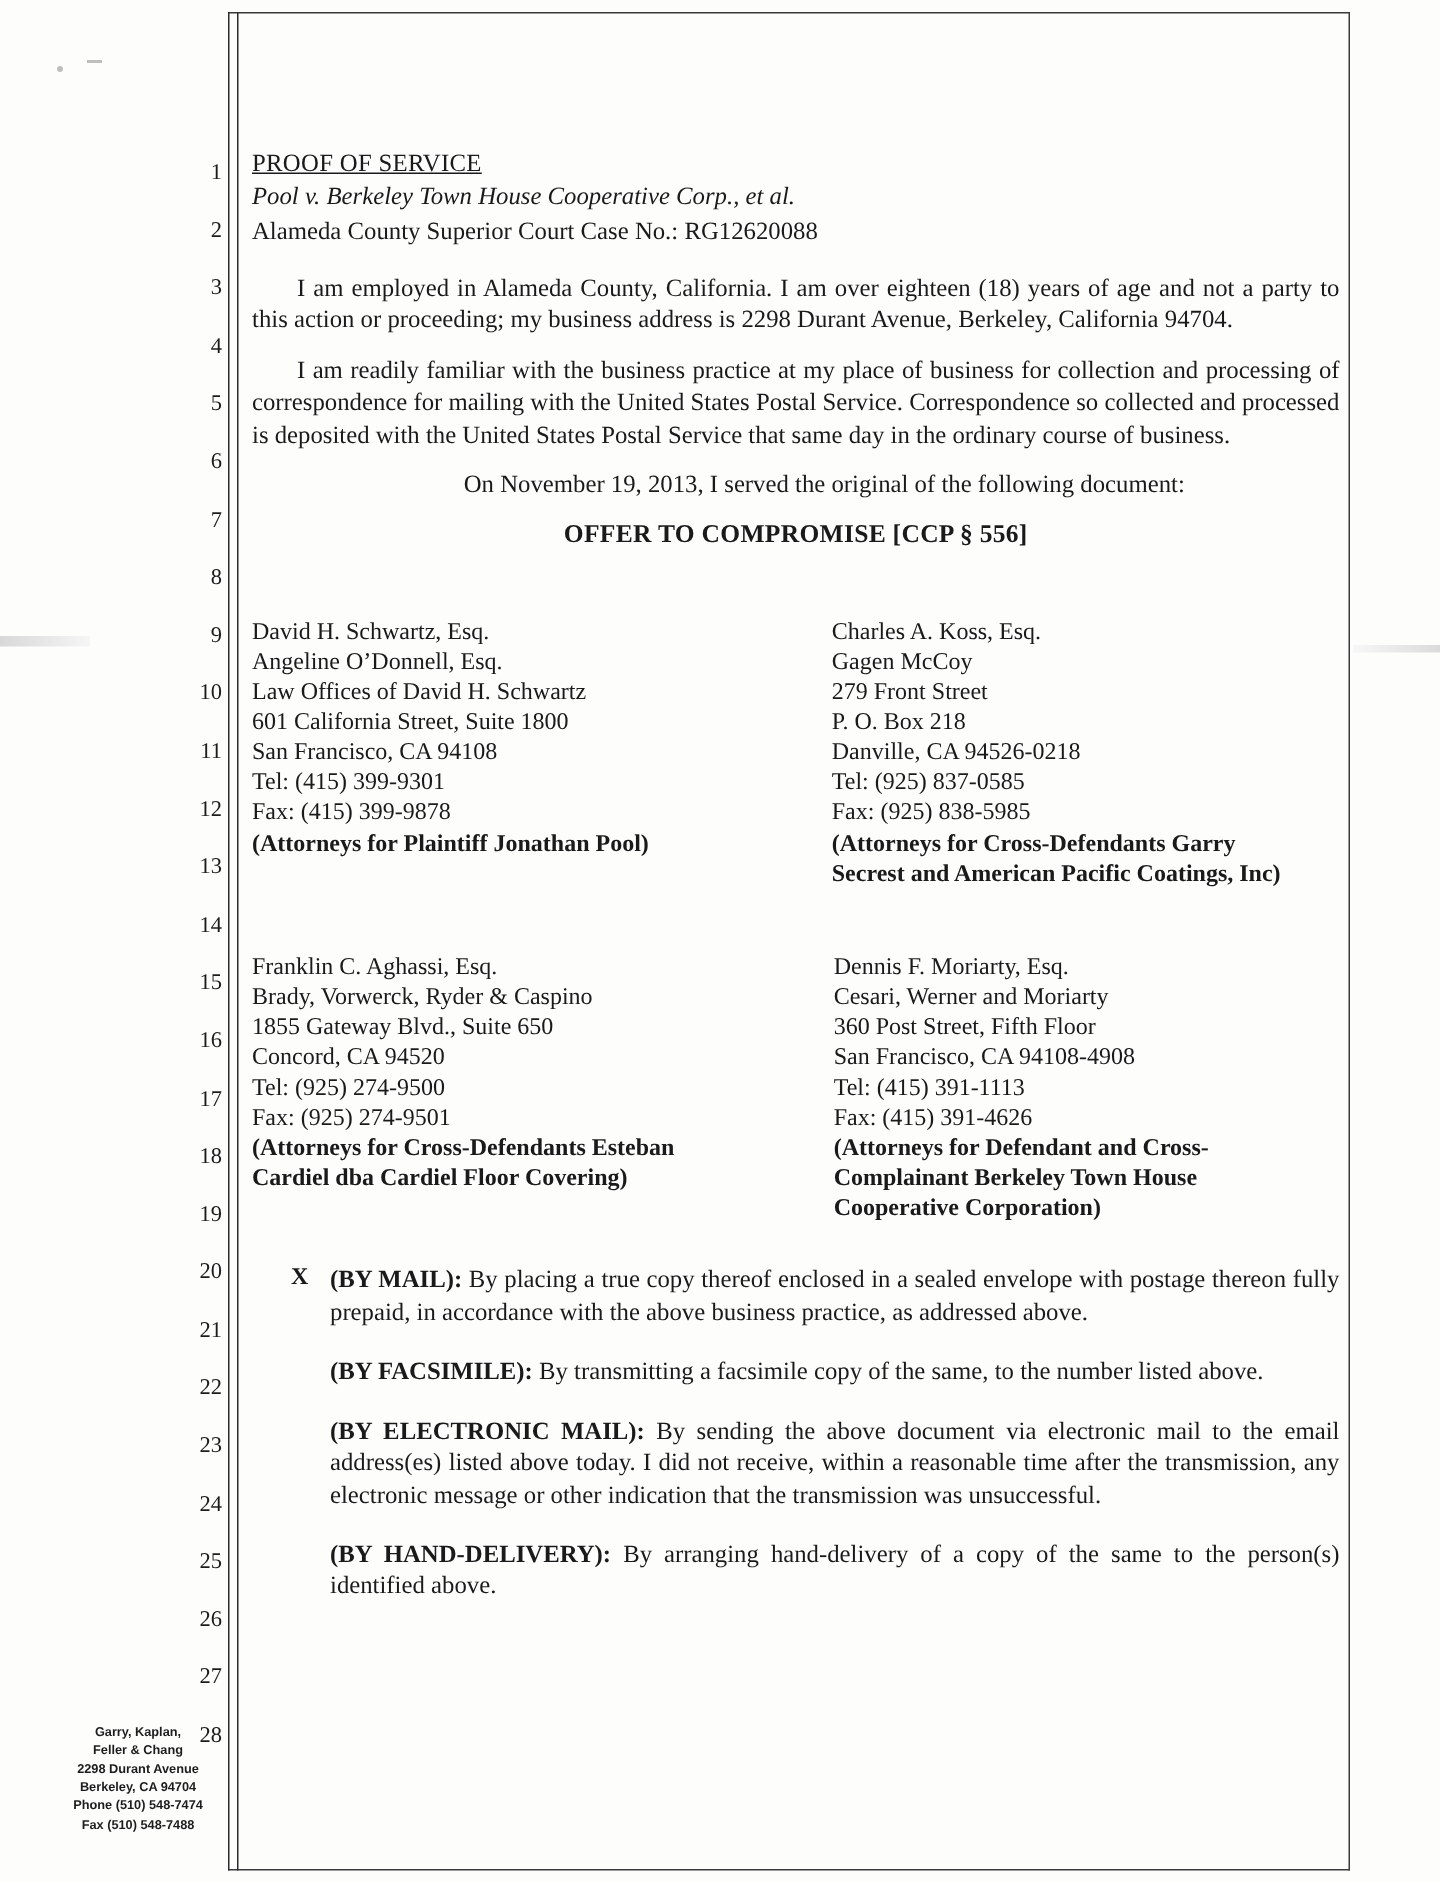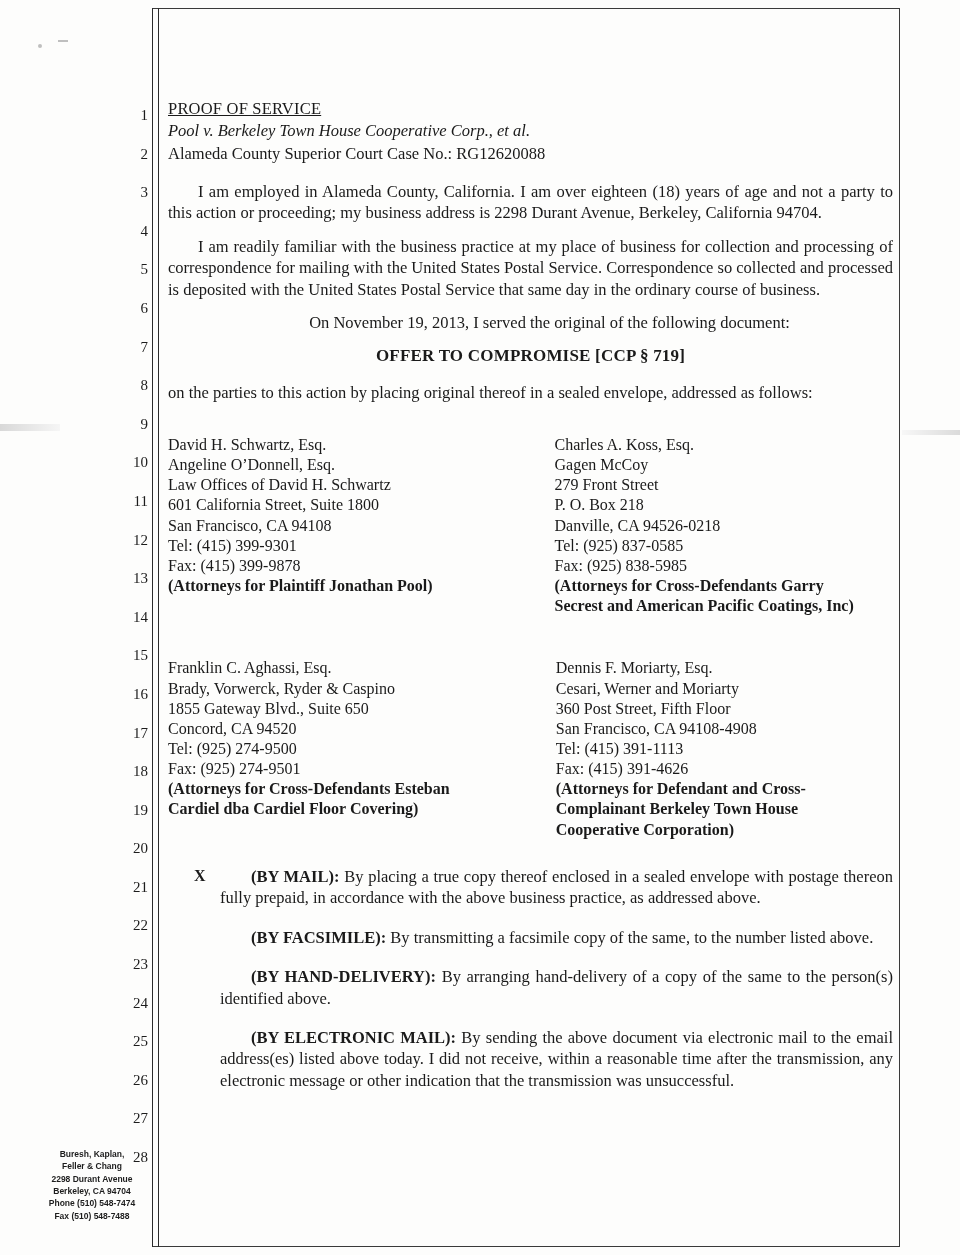--- a/index.html
+++ b/index.html
@@ -137,21 +137,21 @@
     line-height: 1.30;
     text-align: justify;
   }
   .method .xmark {
     position: absolute;
     left: 26px;
     top: 0;
     font-weight: bold;
     font-size: 16px;
   }
-  .method .lbl { font-weight: bold; margin-left: 31px; }
+  .method .lbl { font-weight: bold; }
 
   
   .firm-footer {
     position: absolute;
     left: 38px;
     top: 1148px;
     width: 108px;
     text-align: center;
     font-family: "Liberation Sans", sans-serif;
     font-size: 8.5px;
@@ -245,23 +245,22 @@
     <p class="para indent">I am employed in Alameda County, California.  I am over eighteen (18) years of age and not a party to this action or proceeding; my business address is 2298 Durant Avenue, Berkeley, California 94704.</p>
 
     <div class="spacer-sm"></div>
 
     <p class="para indent">I am readily familiar with the business practice at my place of business for collection and processing of correspondence for mailing with the United States Postal Service.  Correspondence so collected and processed is deposited with the United States Postal Service that same day in the ordinary course of business.</p>
 
     <div class="spacer-sm"></div>
 
     <p class="served-line">On November 19, 2013, I served the original of the following document:</p>
 
-    <div class="offer-title">OFFER TO COMPROMISE [CCP § 719]</div>
-
-    <p class="para">on the parties to this action by placing original thereof in a sealed envelope, addressed as follows:</p>
+    <div class="offer-title">OFFER TO COMPROMISE [CCP § 556]</div>
+
 
     <div class="spacer-sm"></div>
 
     <table class="addr-table">
       <tbody>
           <tr>
         <td class="left">
           <div class="addr-line">David H. Schwartz, Esq.</div>
           <div class="addr-line">Angeline O’Donnell, Esq.</div>
           <div class="addr-line">Law Offices of David H. Schwartz</div>
@@ -323,34 +322,34 @@
         <span class="lbl">(BY MAIL):</span><span> By placing a true copy thereof enclosed in a sealed envelope with postage thereon fully prepaid, in accordance with the above business practice, as addressed above.</span>
       </div>
 
       <div class="method">
         <span class="xmark"></span>
         <span class="lbl">(BY FACSIMILE):</span><span> By transmitting a facsimile copy of the same, to the number listed above.</span>
       </div>
 
       <div class="method">
         <span class="xmark"></span>
+        <span class="lbl">(BY ELECTRONIC MAIL):</span><span> By sending the above document via electronic mail to the email address(es) listed above today.  I did not receive, within a reasonable time after the transmission, any electronic message or other indication that the transmission was unsuccessful.</span>
+      </div>
+
+      <div class="method">
+        <span class="xmark"></span>
         <span class="lbl">(BY HAND-DELIVERY):</span><span> By arranging hand-delivery of a copy of the same to the person(s) identified above.</span>
       </div>
 
-      <div class="method">
-        <span class="xmark"></span>
-        <span class="lbl">(BY ELECTRONIC MAIL):</span><span> By sending the above document via electronic mail to the email address(es) listed above today.  I did not receive, within a reasonable time after the transmission, any electronic message or other indication that the transmission was unsuccessful.</span>
-      </div>
-
     </div>
 
   </div>
 
   <div class="firm-footer">
-    <div>Buresh, Kaplan,</div>
+    <div>Garry, Kaplan,</div>
     <div>Feller &amp; Chang</div>
     <div>2298 Durant Avenue</div>
     <div>Berkeley, CA 94704</div>
     <div>Phone (510) 548-7474</div>
     <div>Fax (510) 548-7488</div>
   </div>
 
 </div>
 
 </body></html>

